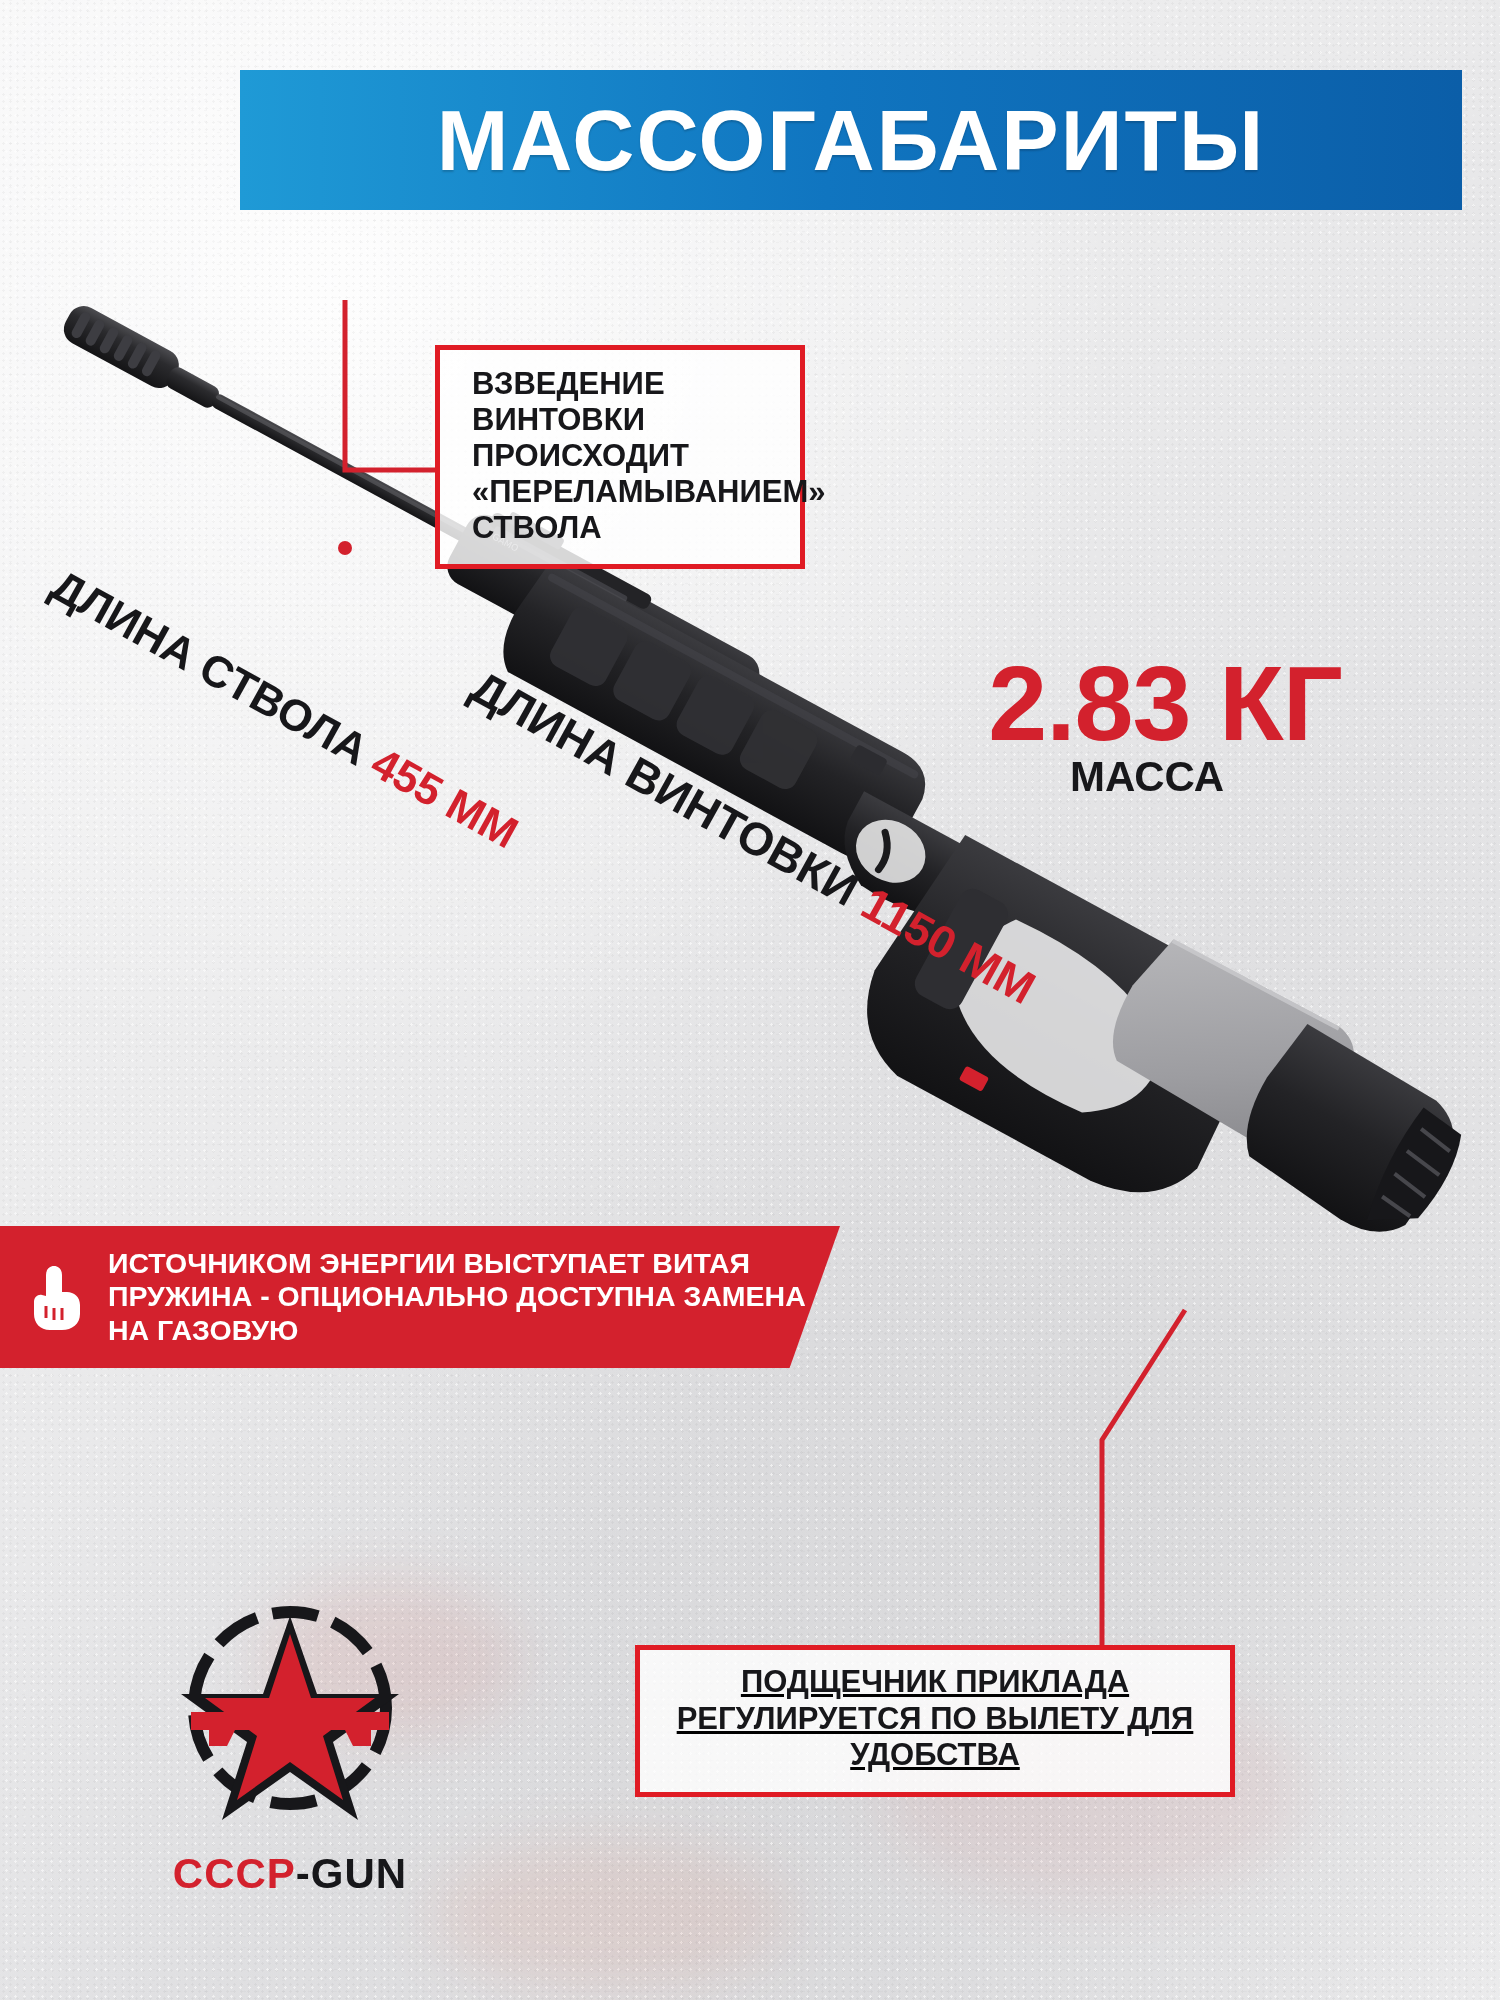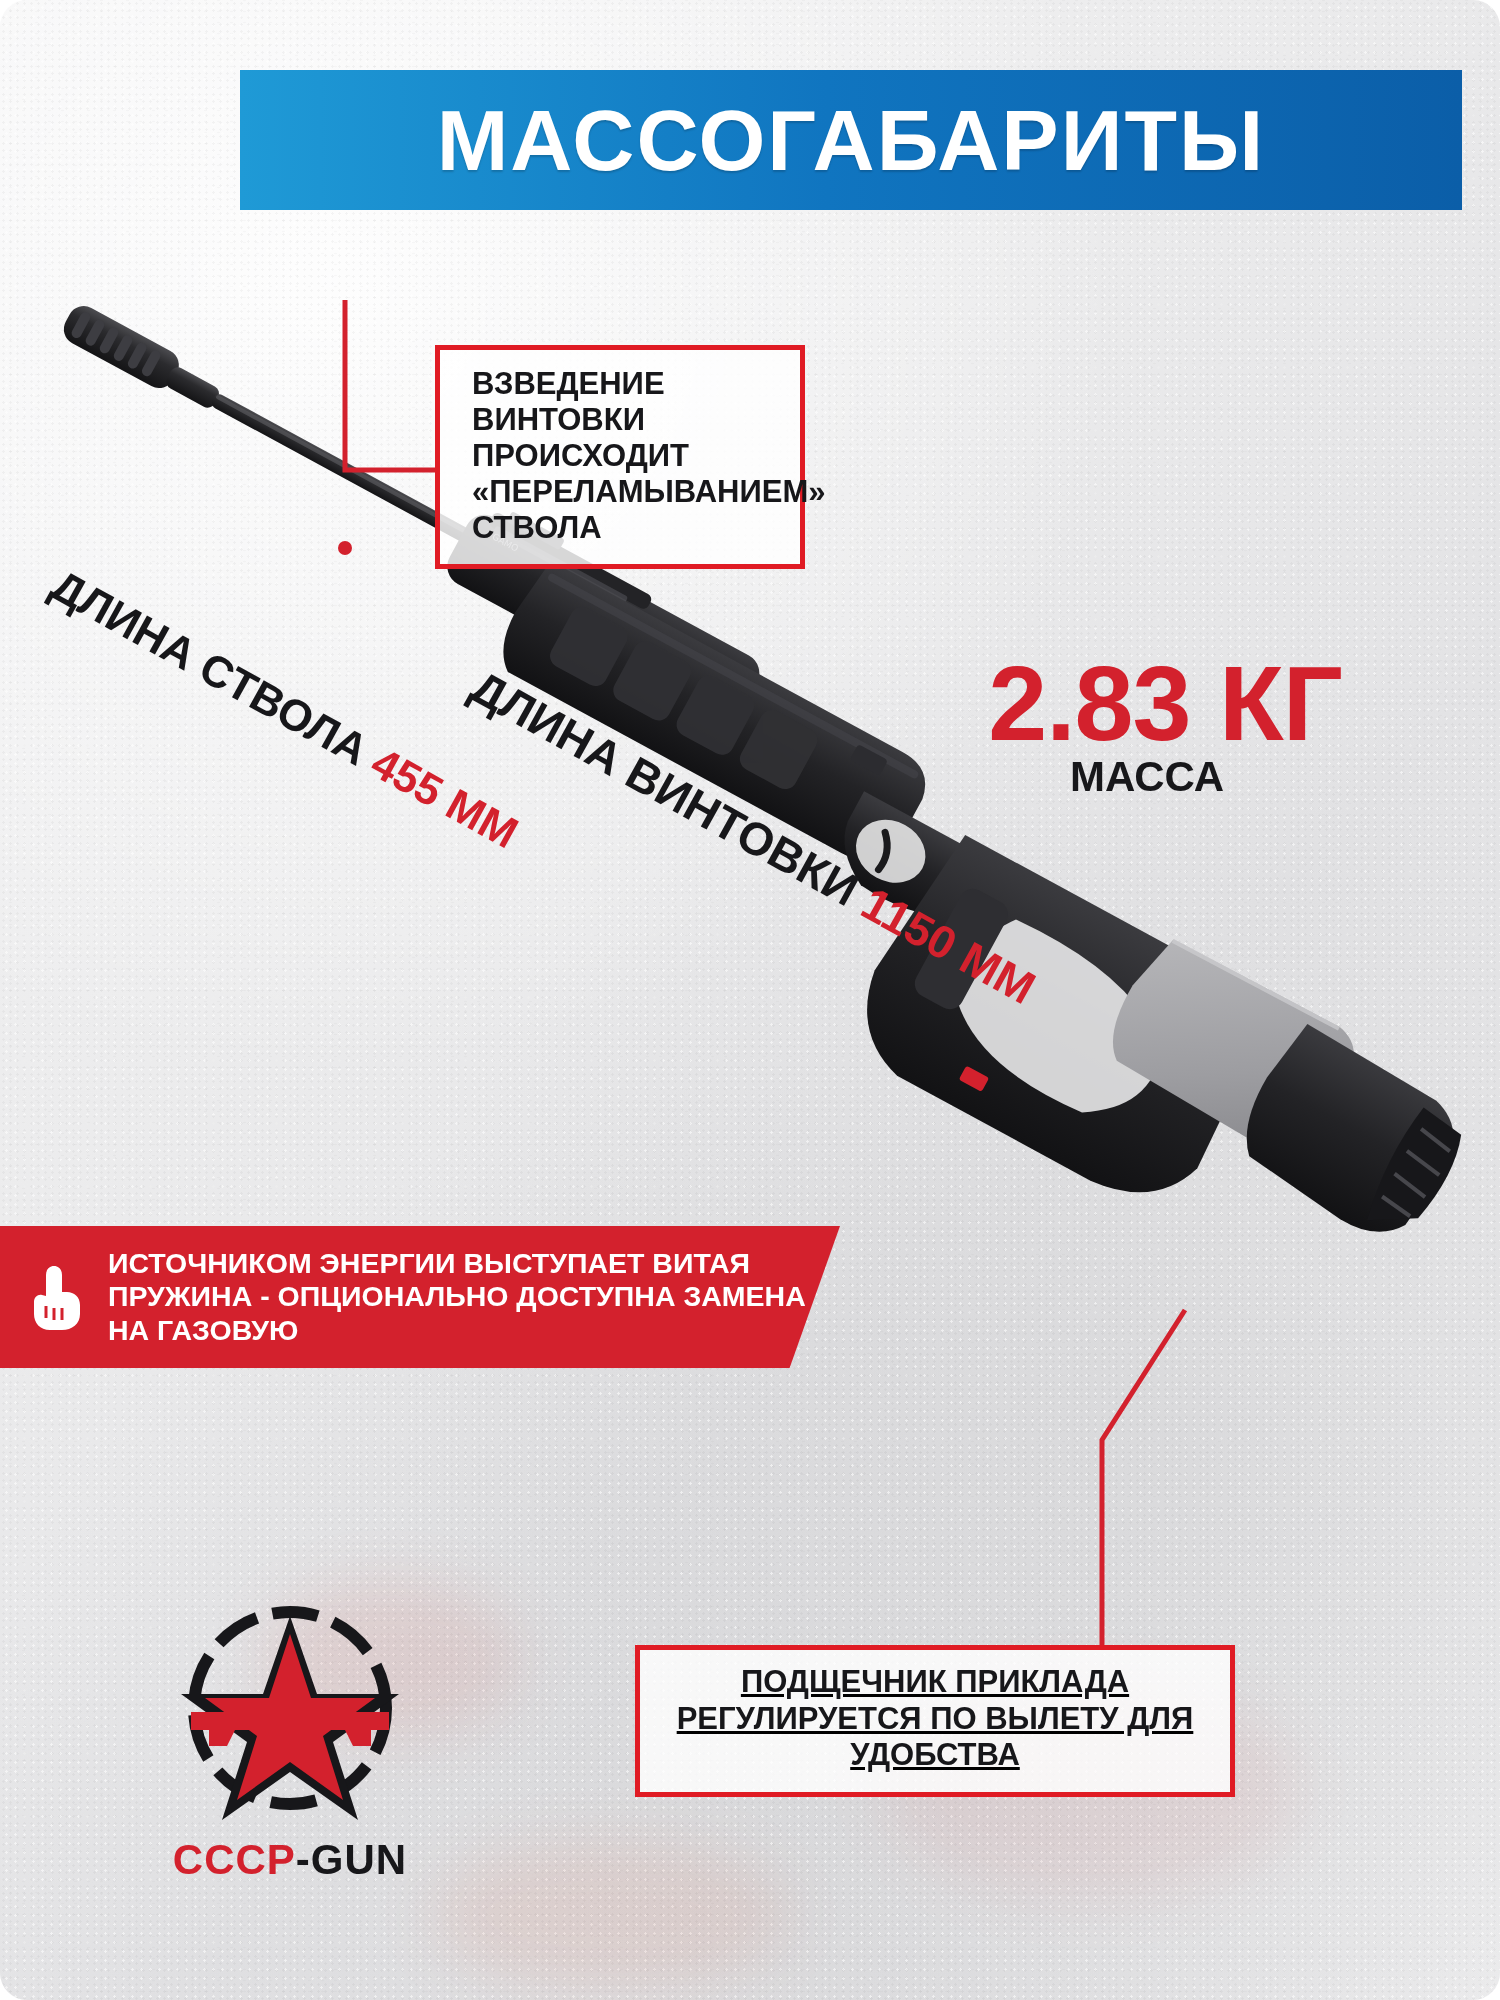--- a/index.html
+++ b/index.html
@@ -10,21 +10,20 @@
   }
   #page {
     position: relative;
     width: 1500px; height: 2000px;
     background:
       radial-gradient(circle at 22% 14%, rgba(255,255,255,0.9) 0%, rgba(255,255,255,0) 38%),
       radial-gradient(circle at 78% 72%, rgba(210,210,212,0.55) 0%, rgba(255,255,255,0) 42%),
       radial-gradient(circle at 52% 95%, rgba(200,200,203,0.45) 0%, rgba(255,255,255,0) 40%),
       linear-gradient(135deg, #f4f4f5 0%, #ececed 35%, #e3e3e5 62%, #f0f0f1 100%);
     overflow: hidden;
-    border-radius: 27px;
   }
   
   .noise {
     position: absolute; inset: 0;
     background-image:
       radial-gradient(rgba(0,0,0,0.035) 1px, transparent 1.2px),
       radial-gradient(rgba(0,0,0,0.022) 1px, transparent 1.2px),
       radial-gradient(rgba(255,255,255,0.55) 1px, transparent 1.2px);
     background-size: 7px 7px, 13px 11px, 9px 9px;
     background-position: 0 0, 4px 6px, 2px 3px;
@@ -169,21 +168,21 @@
 
   
   .logo {
     position: absolute;
     left: 140px; top: 1590px;
     width: 300px; height: 330px;
     text-align: center;
   }
   .logo svg { display: block; margin: 0 auto; }
   .logo-text {
-    margin-top: 6px;
+    margin-top: 20px;
     font-size: 42px;
     font-weight: bold;
     letter-spacing: 1px;
   }
   .logo-text .c1 { color: #d3212d; }
   .logo-text .c2 { color: #17171a; }
 </style>
 </head>
 <body>
 

